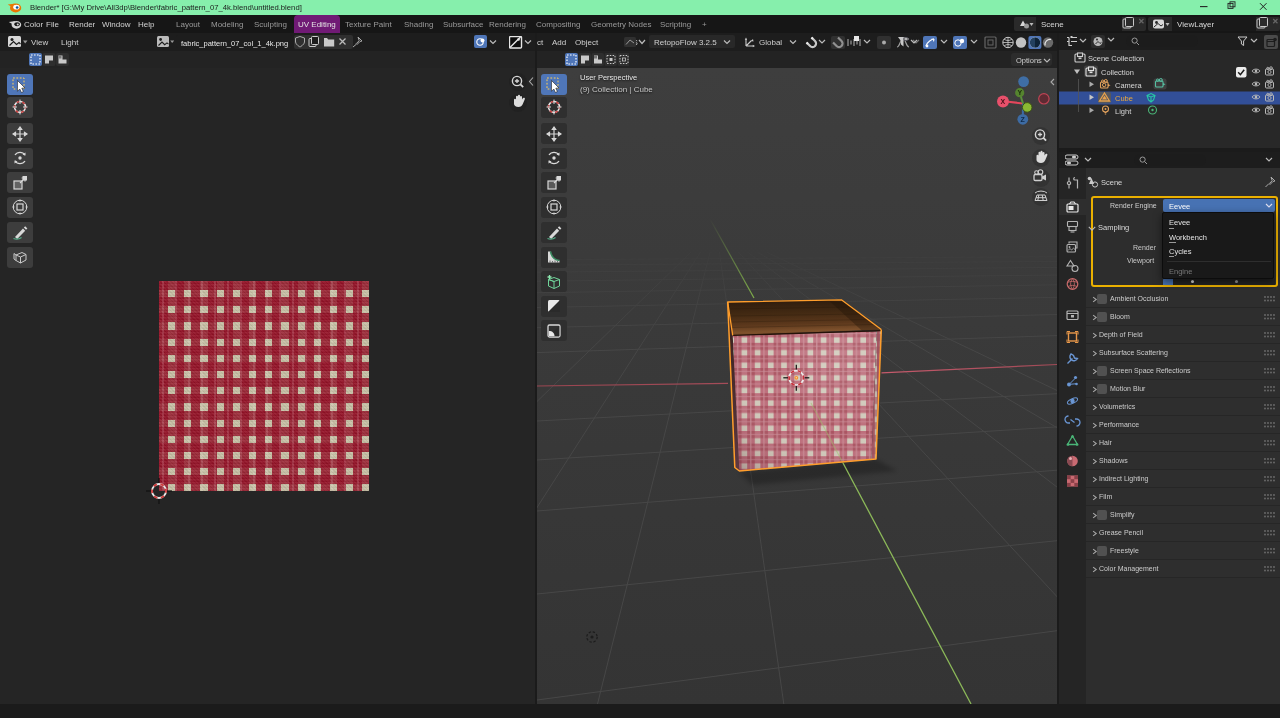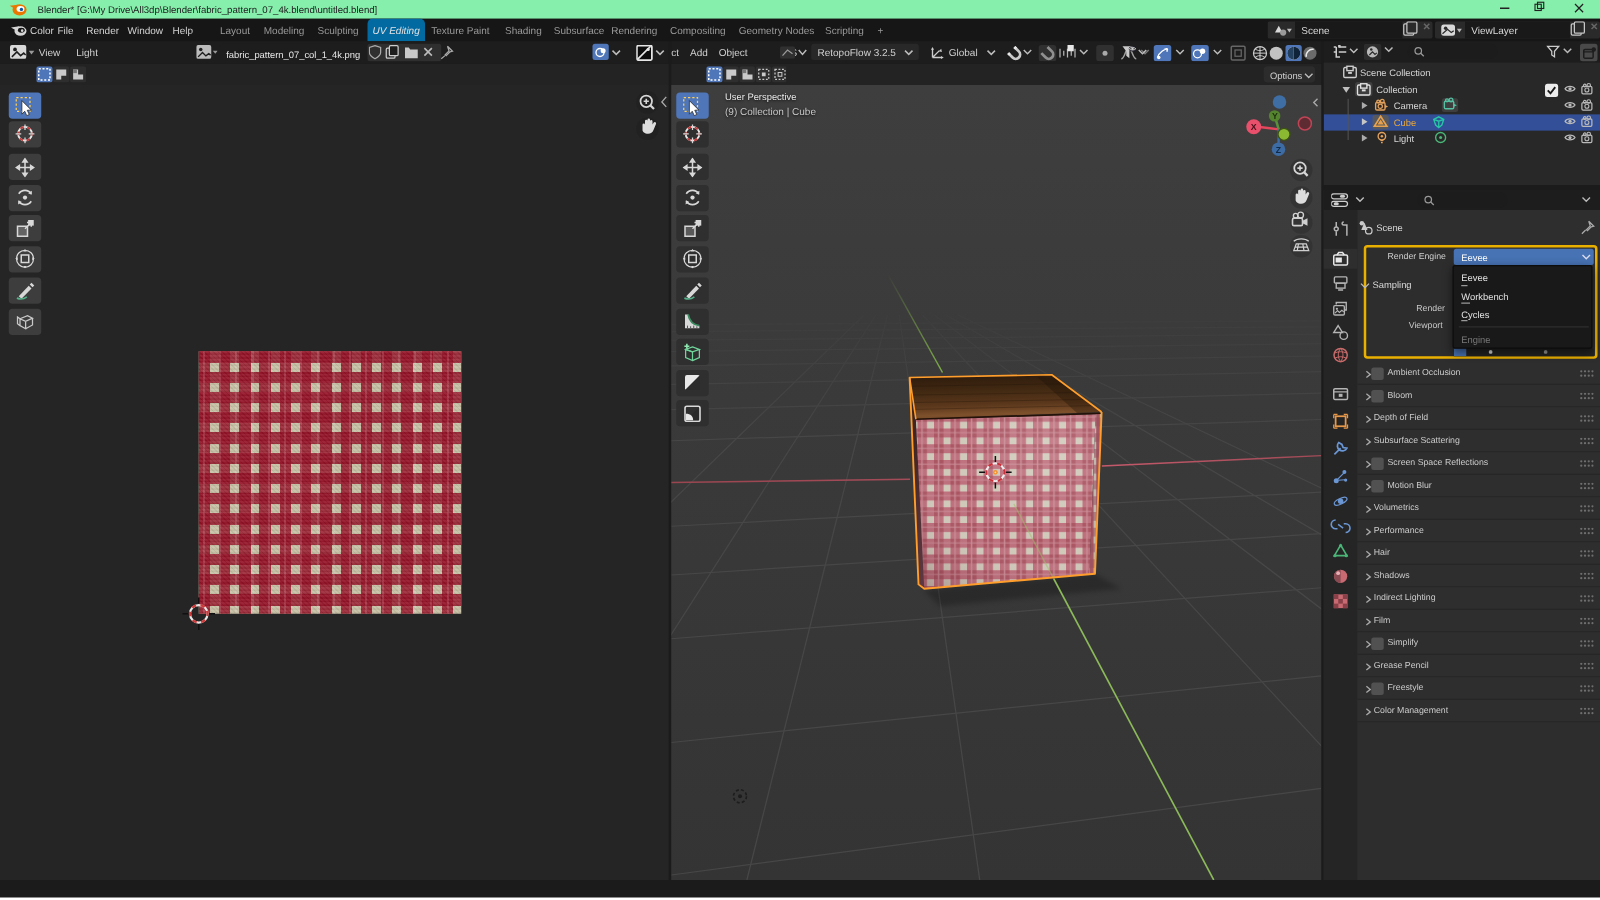--- a/index.html
+++ b/index.html
@@ -9,21 +9,21 @@
 .abs { position:absolute; }
 
 
 #titlebar { position:absolute; left:0; top:0; width:1280px; height:15px; background:#86efac; }
 #titlebar .ttext { position:absolute; left:30px; top:3px; font-size:7.7px; color:#1c1c1c; }
 
 
 #topbar { position:absolute; left:0; top:15px; width:1280px; height:18px; background:#161616; }
 .menu { position:absolute; top:5px; font-size:8px; color:#d2d2d2; }
 .wtab { position:absolute; top:0; height:18px; line-height:19px; font-size:8px; color:#9a9a9a; padding:0 4px; }
-.wtab.active { background:#0369a1; color:#e3e3e3; border-radius:4px 4px 0 0;font-style:italic; }
+.wtab.active { background:#701a75; color:#e3e3e3; border-radius:4px 4px 0 0; }
 
 
 .hdr { position:absolute; background:#1d1d1d; }
 .toolrow { position:absolute; background:#232323; }
 .htext { position:absolute; font-size:8px; color:#d0d0d0; white-space:nowrap; }
 
 
 #uvcanvas { position:absolute; left:0; top:68px; width:535px; height:636px; background:#252525; }
 #uvimg { position:absolute; left:159px; top:213px; width:210px; height:210px;
   background-color:#c8c1a6;

